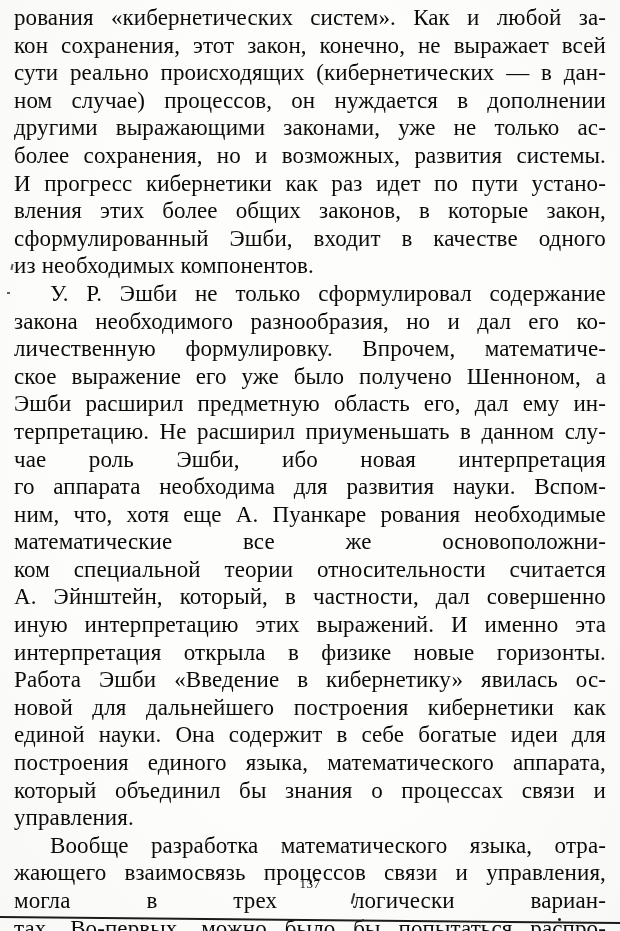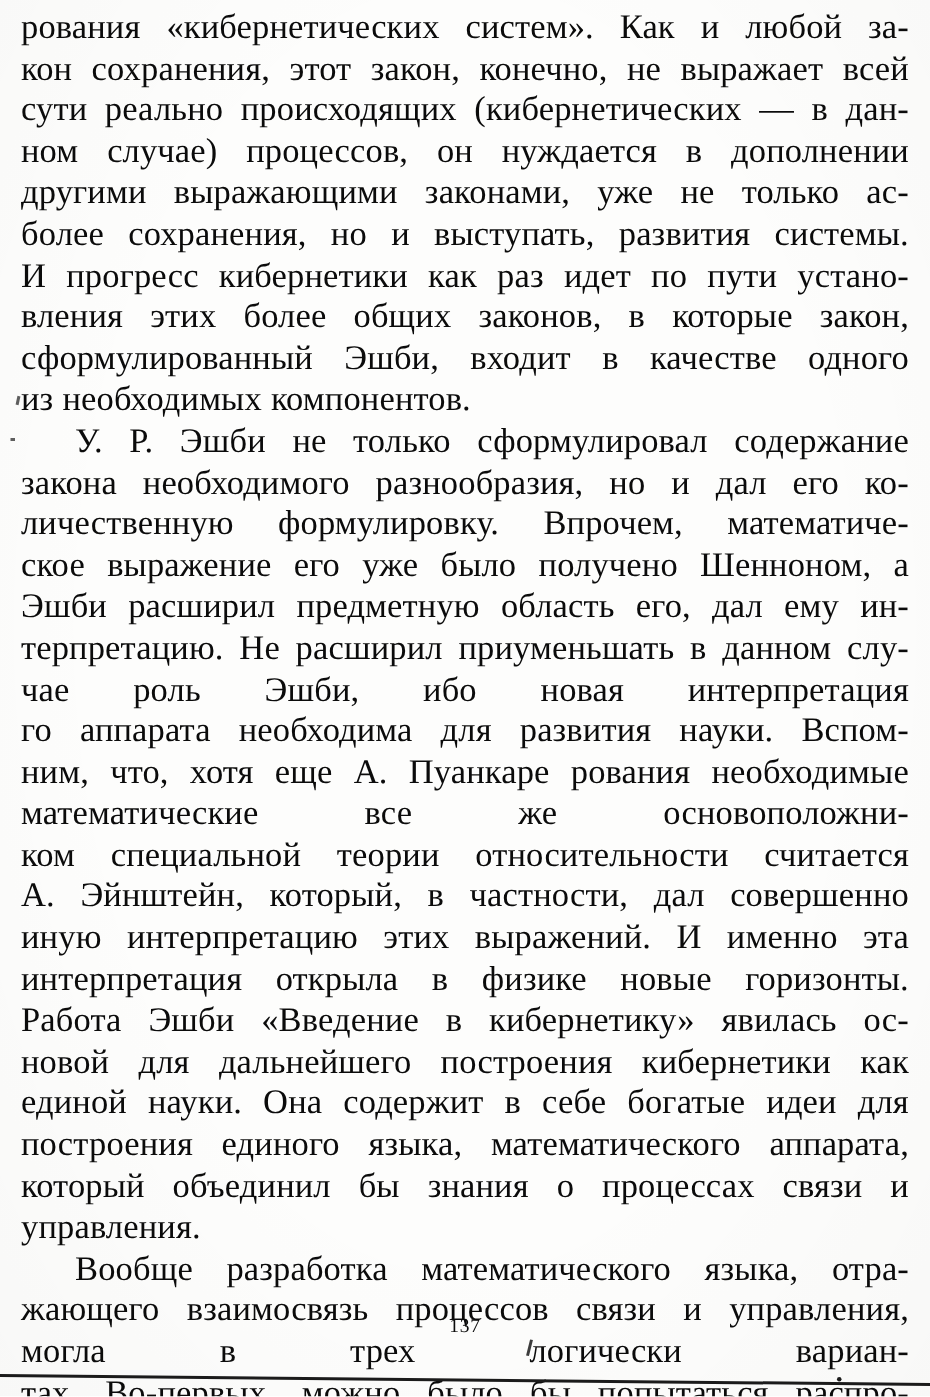--- a/index.html
+++ b/index.html
@@ -176,21 +176,21 @@
           <span>уже</span>
           <span>не</span>
           <span>только</span>
           <span>ас-</span>
         </div>
         <div class="line j">
           <span>более</span>
           <span>сохранения,</span>
           <span>но</span>
           <span>и</span>
-          <span>выступать,</span>
+          <span>возможных,</span>
           <span>развития</span>
           <span>системы.</span>
         </div>
         <div class="line j">
           <span>И</span>
           <span>прогресс</span>
           <span>кибернетики</span>
           <span>как</span>
           <span>раз</span>
           <span>идет</span>

